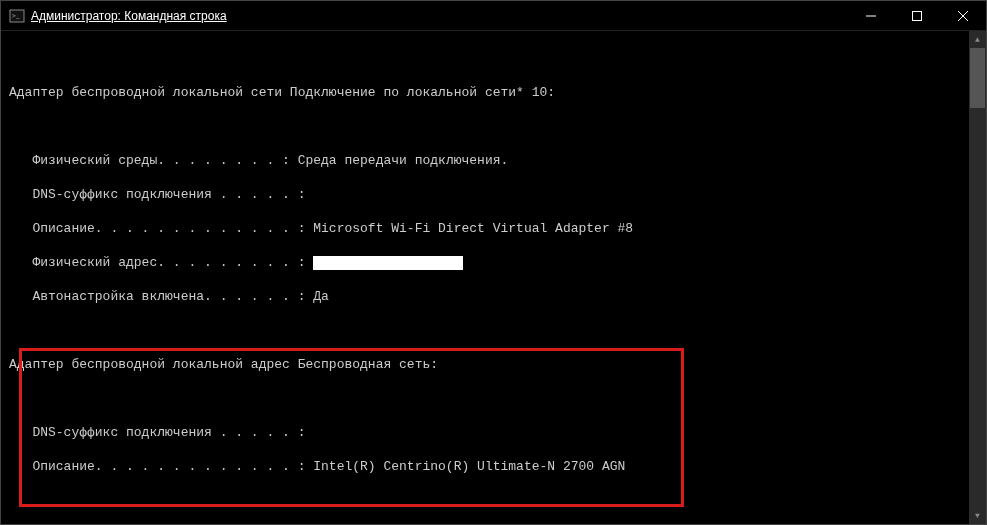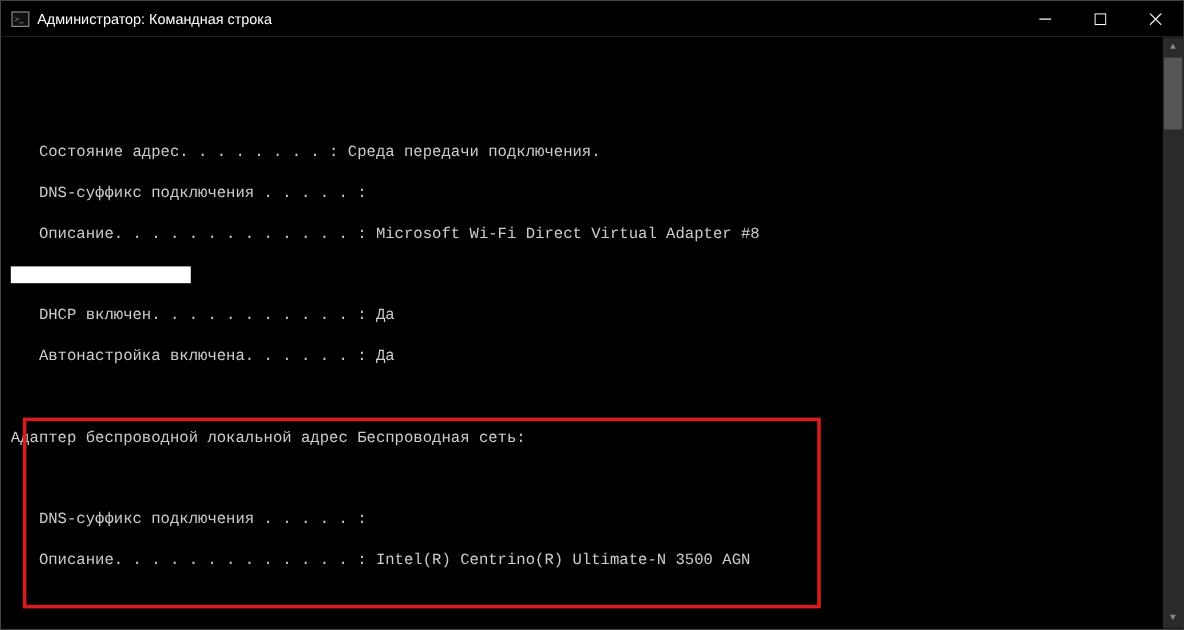--- a/index.html
+++ b/index.html
@@ -30,21 +30,21 @@
   border-bottom: 1px solid #222;
 }
 .title-bar-icon {
   width: 16px;
   height: 16px;
   margin: 0 6px 0 8px;
   display: inline-flex;
   align-items: center;
   justify-content: center;
 }
-.title-bar-text { flex: 1; }
+.title-bar-text { flex: 1; text-decoration: underline; }
 .title-bar-controls { display: flex; }
 .title-btn {
   width: 46px;
   height: 30px;
   display: flex;
   align-items: center;
   justify-content: center;
   color: #fff;
   cursor: pointer;
 }
@@ -127,32 +127,32 @@
           <svg width="10" height="10">
             <line x1="0" y1="0" x2="10" y2="10" stroke="#fff" stroke-width="1"></line>
             <line x1="10" y1="0" x2="0" y2="10" stroke="#fff" stroke-width="1"></line>
           </svg>
         </div>
     </div>
   </div>
 
   <div class="terminal">
 <div> </div>
+<div>Адаптер беспроводной локальной сети Подключение по локальной сети* 10:</div>
 <div> </div>
-<div><span>   Состояние адрес. . . . . . . . : </span><span>Среда передачи подключения.</span></div>
+<div><span>   Физический среды. . . . . . . . : </span><span>Среда передачи подключения.</span></div>
 <div><span>   DNS-суффикс подключения . . . . . :</span></div>
 <div><span>   Описание. . . . . . . . . . . . . : </span><span>Microsoft Wi-Fi Direct Virtual Adapter #8</span></div>
-<div><span class="redact" style="width:150px"></span></div>
-<div><span>   DHCP включен. . . . . . . . . . . : </span><span>Да</span></div>
+<div><span>   Физический адрес. . . . . . . . . : </span><span class="redact" style="width:150px"></span></div>
 <div><span>   Автонастройка включена. . . . . . : </span><span>Да</span></div>
 <div> </div>
 <div>Адаптер беспроводной локальной адрес Беспроводная сеть:</div>
 <div> </div>
 <div><span>   DNS-суффикс подключения . . . . . :</span></div>
-<div><span>   Описание. . . . . . . . . . . . . : </span><span>Intel(R) Centrino(R) Ultimate-N 3500 AGN</span></div>
+<div><span>   Описание. . . . . . . . . . . . . : </span><span>Intel(R) Centrino(R) Ultimate-N 2700 AGN</span></div>
 
 
 
 
 
 
 
 
 
 

